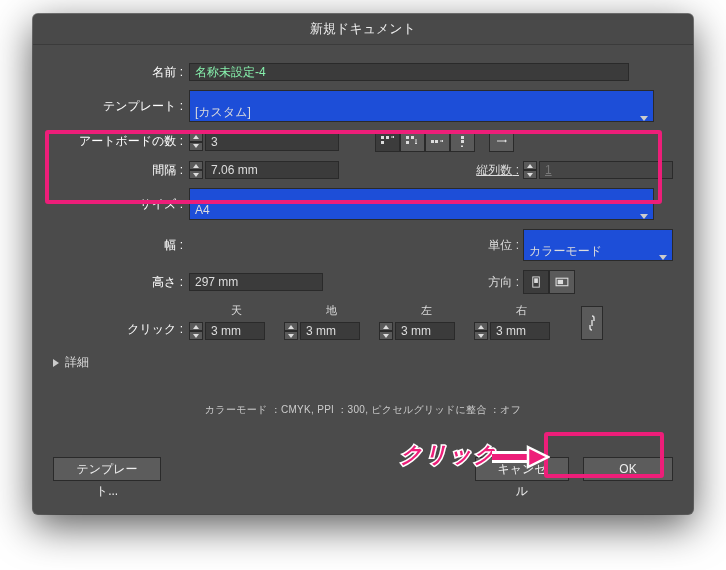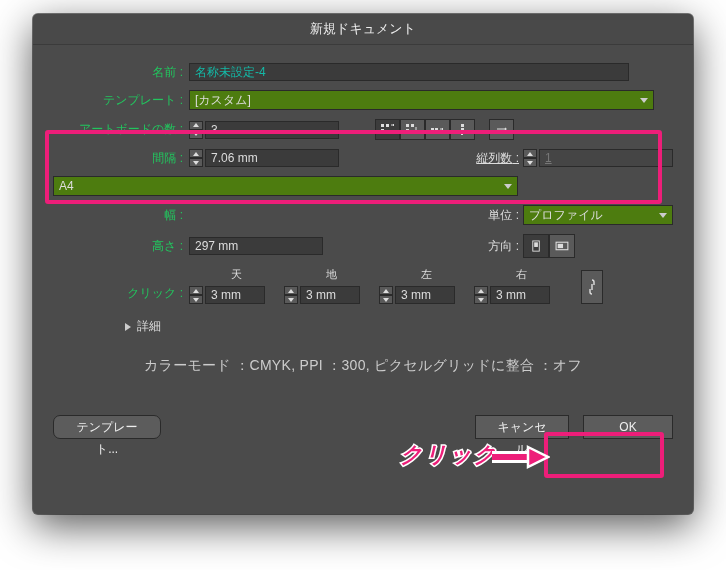--- a/index.html
+++ b/index.html
@@ -39,43 +39,43 @@
   }
   .row {
     display: flex;
     align-items: center;
     margin-bottom: 9px;
   }
   .lbl {
     width: 130px;
     text-align: right;
     padding-right: 6px;
-    color: #22c55e;
+    color: #ffffff;
     white-space: nowrap;
   }
   .text-input {
     background: #3b3b3b;
     border: 1px solid #2a2a2a;
-    color: #14b8a6;
+    color: #86efac;
     height: 18px;
     line-height: 18px;
     padding: 0 5px;
     box-sizing: border-box;
     font-size: 12px;
   }
   .text-input.wide { width: 440px; }
   .dropdown {
-    background: #4d7c0f;
+    background: #1d4ed8;
     border: 1px solid #2a2a2a;
     color: #ddd;
-    height: 20px;
+    height: 32px;
     line-height: 18px;
     padding: 0 5px;
     display: flex;
-    align-items: center;
+    align-items: flex-end;
     justify-content: space-between;
     box-sizing: border-box;
   }
   .dropdown.wide { width: 465px; }
   .dropdown.mid { width: 130px; }
   .dd-arrow {
     width: 0; height: 0;
     border-left: 4px solid transparent;
     border-right: 4px solid transparent;
     border-top: 5px solid #ccc;
@@ -160,21 +160,21 @@
   .bottom-row {
     display:flex;
     justify-content: space-between;
     align-items:center;
     margin-top: 40px;
     position:relative;
   }
   .right-btns { display:flex; gap:14px;padding-left:30px; }
   .btn.ok { width:90px; }
   .btn.cancel { width:94px; }
-  .btn.tmpl { width:108px;border-radius:7px; }
+  .btn.tmpl { width:108px; }
   .bleed-row {
     display:flex; align-items:flex-end; margin-top:4px;
   }
   .bleed-col { display:flex; flex-direction:column; align-items:flex-start; width:95px; }
   .bleed-head { font-size:11px; color:#ddd; margin-bottom:4px; text-align:center; width:100%;}
   .bleed-input { display:flex; }
   .link-btn {
     width: 22px; height: 34px;
     background: #5a5a5a;
     border: 1px solid #2a2a2a;
@@ -202,22 +202,22 @@
     font-style: italic;
     letter-spacing: 2px;
   }
   .annotation-arrow {
     position:absolute;
     left: 490px; top: 444px;
   }
   .info-line {
     text-align:center;
     color:#ccc;
-    font-size:14px;
-    margin-top:22px;
+    font-size:10px;
+    margin-top:32px;
     letter-spacing: 0.3px;
   }
 </style>
 </head>
 <body>
 
 <div class="window">
   <div class="titlebar">新規ドキュメント</div>
   <div class="content">
 
@@ -291,32 +291,33 @@
       <div style="flex:1"></div>
       <div class="lbl2 disabled" style="width:60px"><span>縦列数</span> :</div>
       <div class="spinner">
           <div class="sp-btn sp-up"></div>
           <div class="sp-btn sp-down"></div>
         </div>
       <input class="num-input big disabled" disabled="" value="1" style="">
     </div>
 
     <div class="row">
+      <div class="lbl"><span>サイズ</span> :</div>
       <div class="dropdown wide">
         <span>A4</span>
         <span class="dd-arrow"></span>
       </div>
     </div>
 
     <div class="row">
       <div class="lbl"><span>幅</span> :</div>
       <div style="flex:1"></div>
       <div class="lbl2"><span>単位</span> :</div>
       <div class="dropdown mid" style="width:150px">
-        <span>プロファイル</span>
+        <span>カラーモード</span>
         <span class="dd-arrow"></span>
       </div>
     </div>
 
     <div class="row">
       <div class="lbl"><span>高さ</span> :</div>
       <input class="num-input big" value="297 mm" style="">
       <div style="flex:1"></div>
       <div class="lbl2"><span>方向</span> :</div>
       <div class="orient" style="width:150px">
@@ -377,21 +378,21 @@
           <input class="num-input small" value="3 mm" style="">
         </div>
       </div>
       <div class="link-btn">
         <svg width="10" height="18" viewBox="0 0 10 18">
             <path d="M5 2 a2 2 0 0 1 2 2 v3 M5 16 a2 2 0 0 1 -2 -2 v-3 M5 6 v6" stroke="#ddd" fill="none" stroke-width="1.4"></path>
           </svg>
       </div>
     </div>
 
-    <div class="row" style="margin-top:14px; margin-left:72px;">
+    <div class="row" style="margin-top:14px; ">
       <span class="detail-tri"></span>
       <span>詳細</span>
     </div>
 
     <div class="info-line">カラーモード ：CMYK, PPI ：300, ピクセルグリッドに整合 ：オフ</div>
 
     <div class="bottom-row">
       <div class="btn tmpl">テンプレート...</div>
       <div class="right-btns">
         <div class="btn cancel">キャンセル</div>

